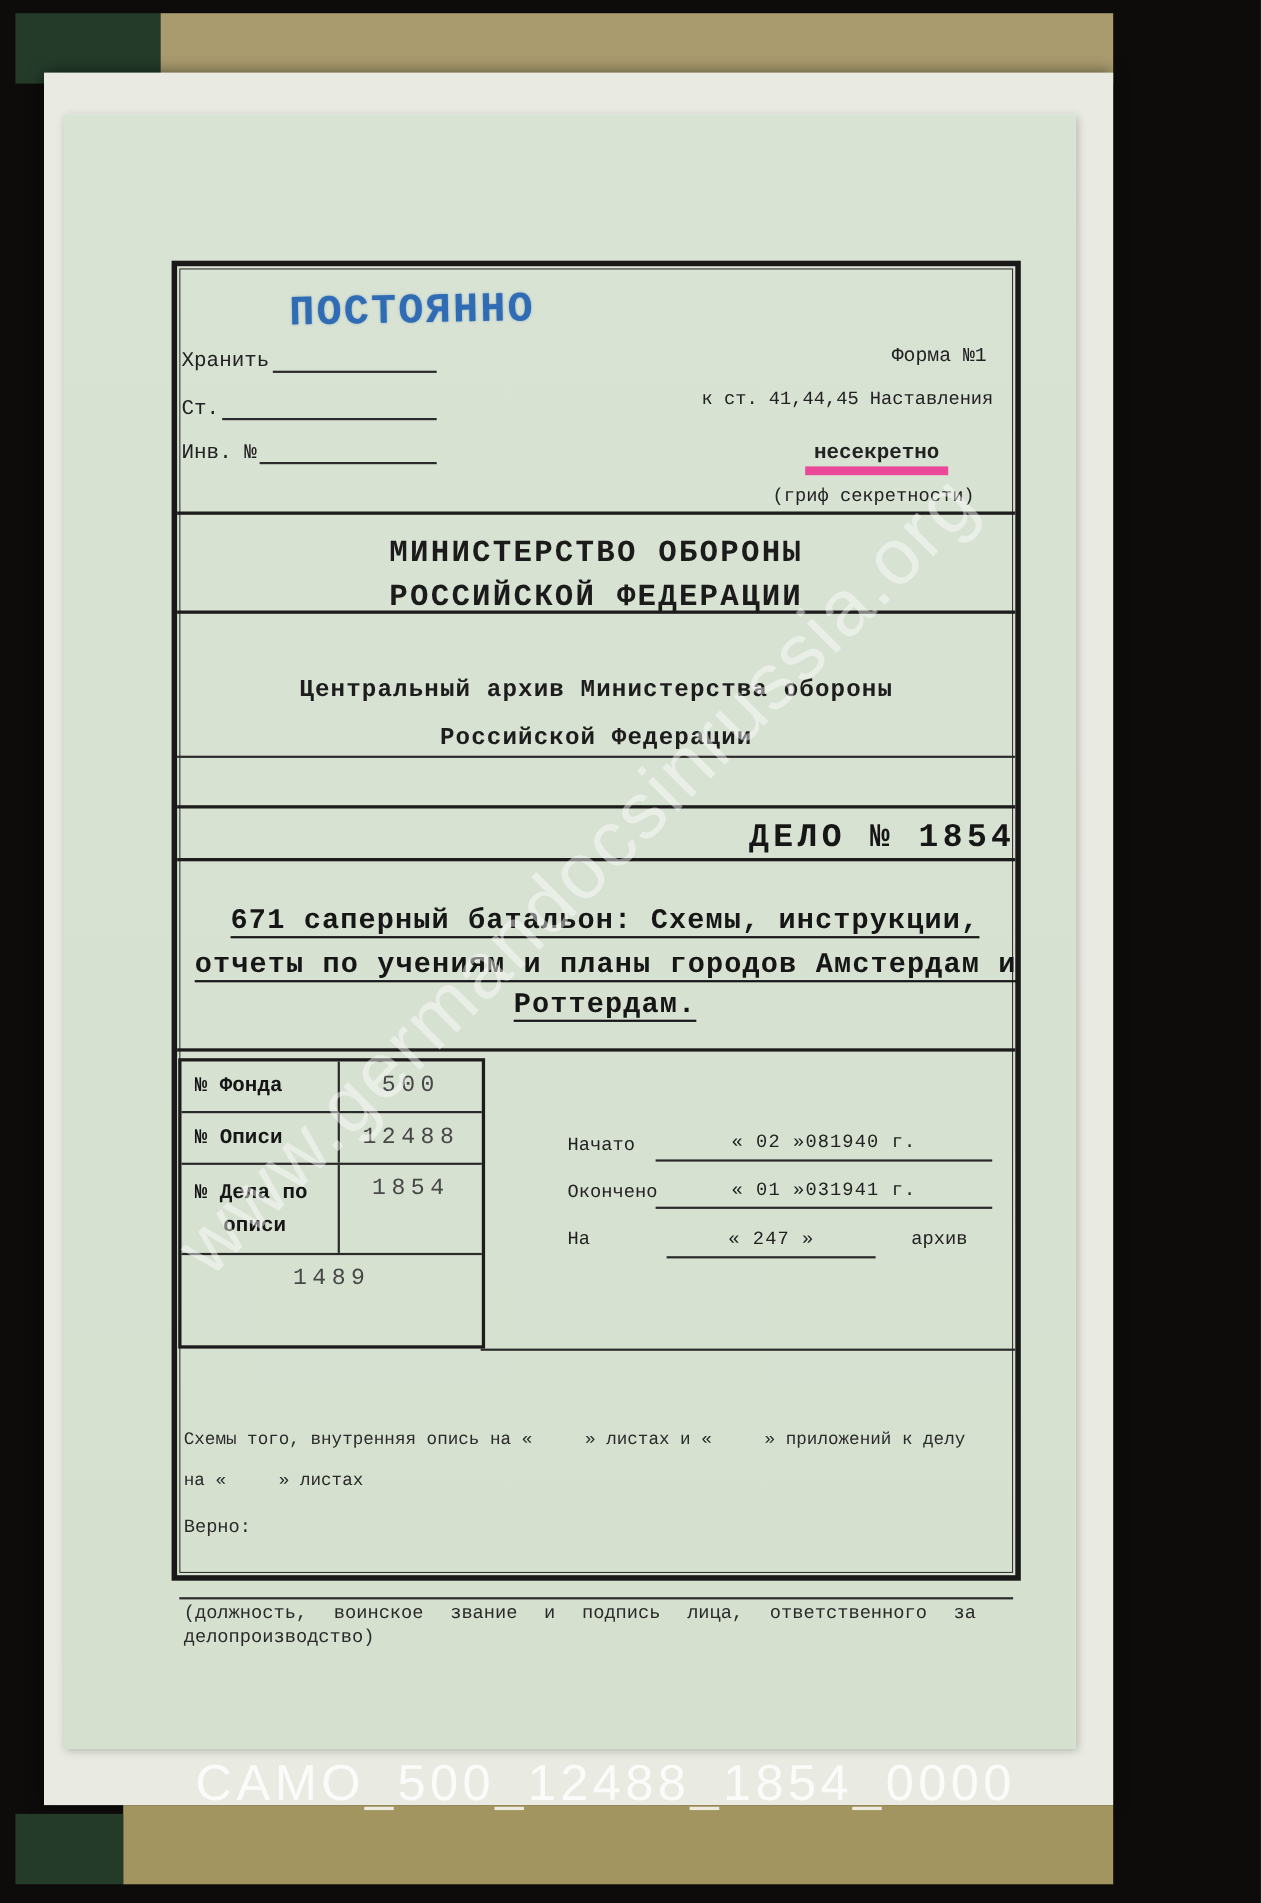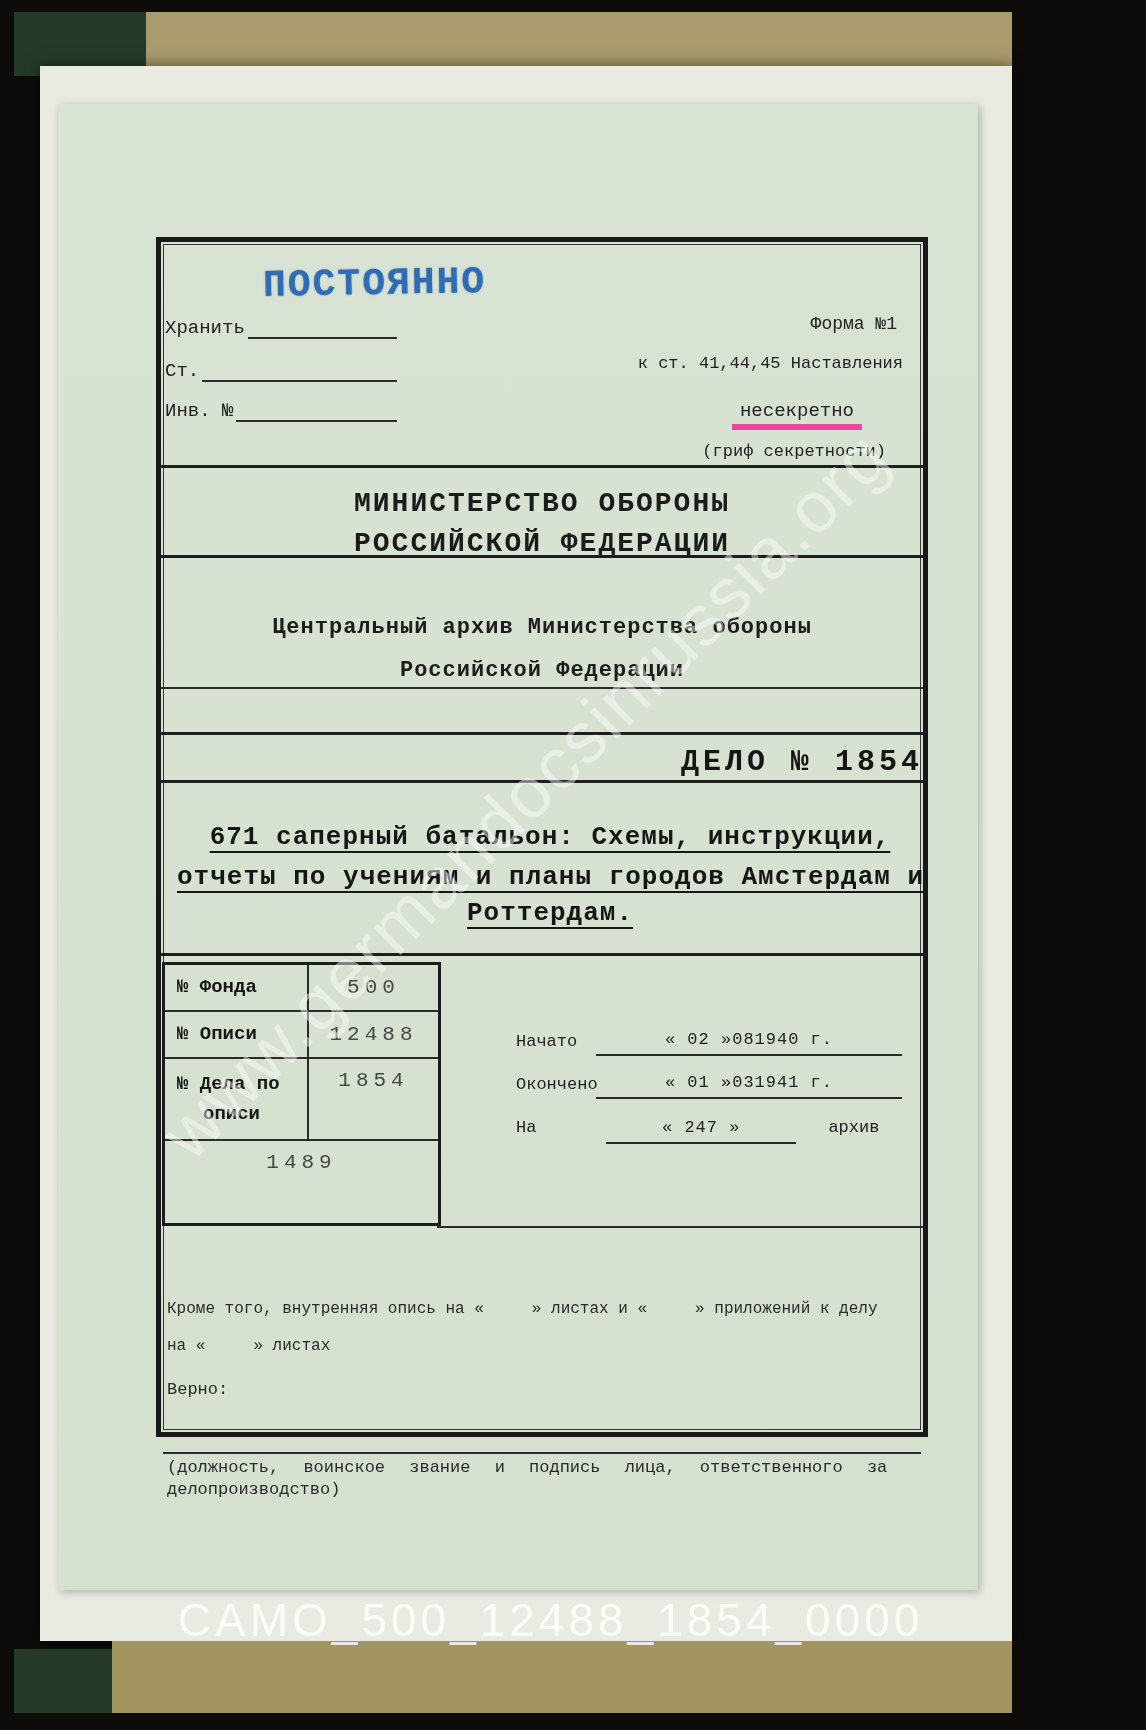--- a/index.html
+++ b/index.html
@@ -21,21 +21,21 @@
   .hl{position:absolute;left:0;right:0;height:3px;background:#1d1d1d;}
   .hl.thin{height:2px;background:#2b2b2b;}
 
   .stamp{position:absolute;left:102px;top:20px;font-size:38px;font-weight:bold;letter-spacing:2px;
          color:var(--stamp-blue,#2f6cb4);transform:rotate(-1deg);text-shadow:0 0 2px rgba(47,108,180,.55);}
 
   .field{position:absolute;left:4px;display:flex;width:232px;font-size:19px;}
   .field .fill{flex:1;border-bottom:2px solid #2b2b2b;margin-left:3px;}
 
   .rline{position:absolute;font-size:17px;white-space:nowrap;text-align:right;}
-  .secrecy{border-bottom:6px solid #ec4899;padding:0 8px 2px 8px;font-size:19px;}
+  .secrecy{border-bottom:8px solid #ec4899;padding:0 8px 2px 8px;font-size:19px;font-weight:bold;}
 
   .ctr{position:absolute;left:0;right:0;text-align:center;white-space:nowrap;}
   .ministry{font-weight:bold;font-size:28px;letter-spacing:2px;color:#1b1b1b;}
   .archive{font-weight:bold;font-size:22px;letter-spacing:1px;color:#1d1d1d;}
   .naim{font-size:17px;color:#333;}
   .delo{font-weight:bold;font-size:30px;letter-spacing:4px;color:#161616;text-align:right;}
   .casetitle{font-weight:bold;font-size:26px;letter-spacing:1px;color:#161616;
              text-decoration:underline;text-decoration-thickness:2px;text-underline-offset:7px;margin-left:16px;}
 
   .reg-table{position:absolute;left:1px;top:720px;width:273px;border:3px solid #1c1c1c;box-sizing:content-box;}
@@ -167,21 +167,21 @@
       </span>
     </div>
     <div class="date-row" style="top:876px;">
       <span class="date-label">На</span>
       <span class="sheets-val">« 247 »</span>
       <span class="sheets-suffix">архив</span>
     </div>
 
     <div class="hl thin" style="top:984px;left:276px;"></div>
 
-    <div class="note" style="top:1058px;">Кроме того, внутренняя опись на «     » листах и «     » приложений к делу</div>
+    <div class="note" style="top:1058px;">Схемы того, внутренняя опись на «     » листах и «     » приложений к делу</div>
     <div class="note" style="top:1095px;">на «     » листах</div>
     <div class="note" style="top:1138px;font-size:17px;">Верно:</div>
 
     <div class="hl thin" style="top:1210px;left:2px;right:2px;"></div>
     <div class="caption justified" style="top:1216px;">(должность, воинское звание и подпись лица, ответственного за</div>
     <div class="caption" style="top:1238px;">делопроизводство)</div>
   </div>
 
   <div class="wm-diagonal">www.germandocsinrussia.org</div>
   <div class="wm-bottom">CAMO_500_12488_1854_0000</div>

